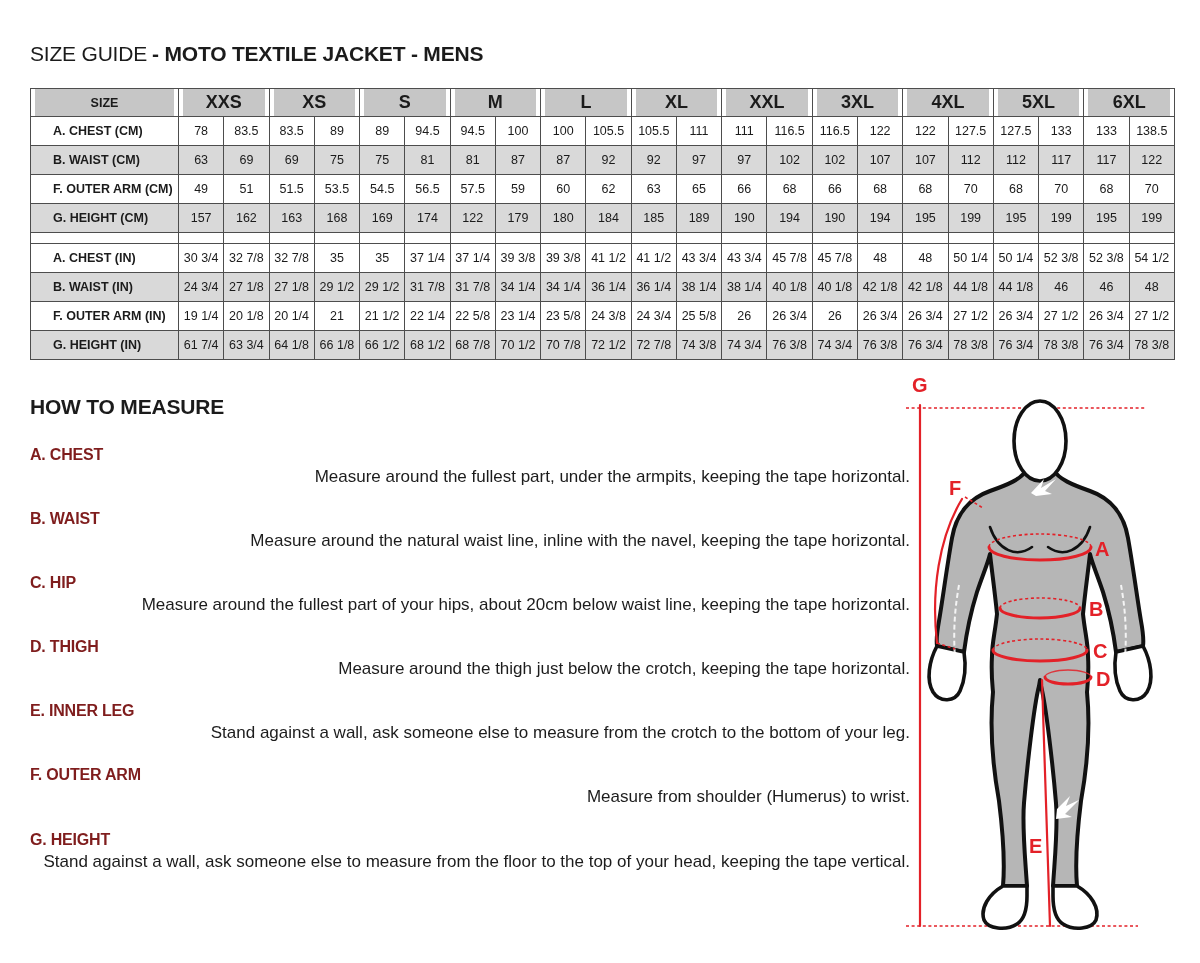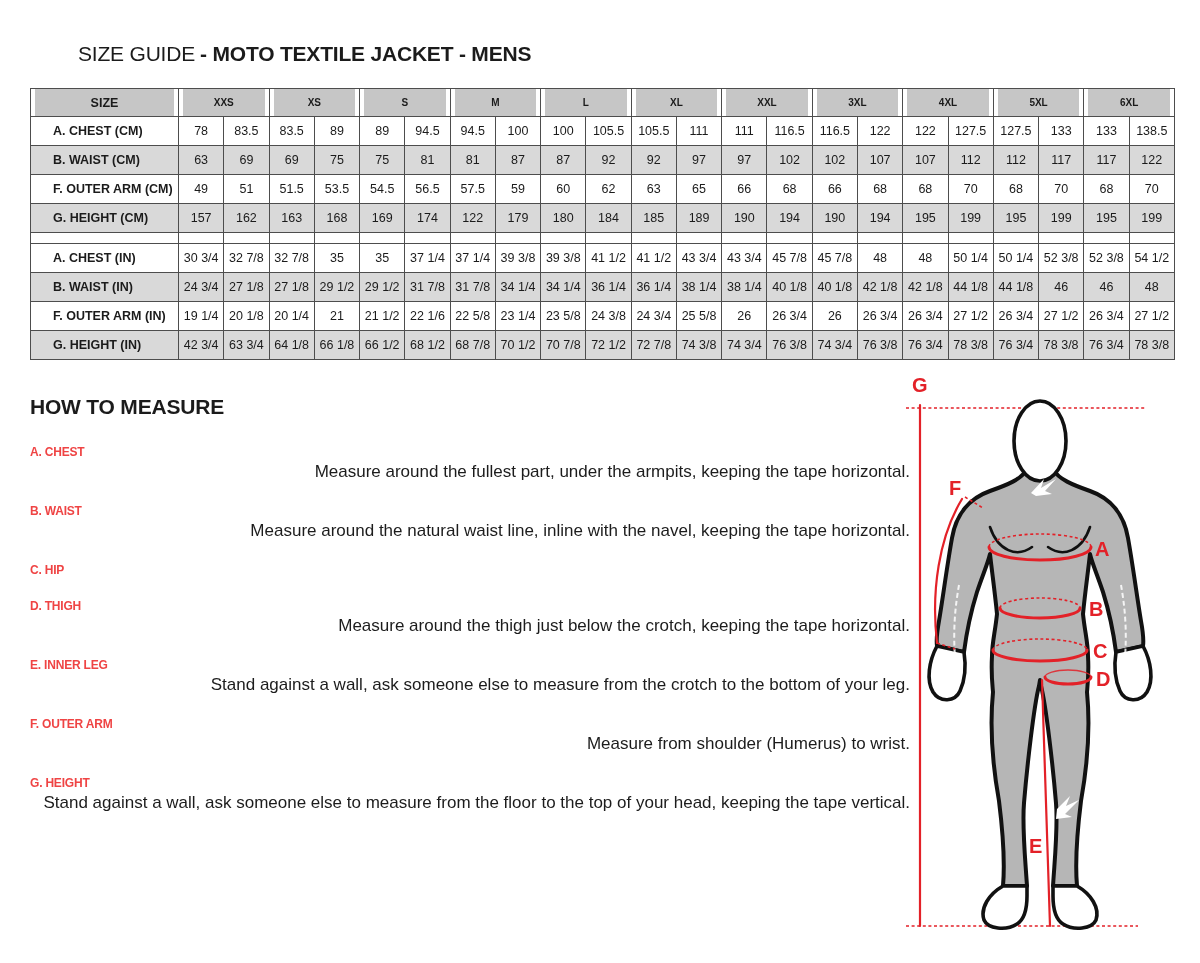--- a/index.html
+++ b/index.html
@@ -2,39 +2,39 @@
 <html><head>
 <meta charset="utf-8">
 <style>
   html,body{margin:0;padding:0;background:#fff;}
   body{width:1200px;height:963px;position:relative;overflow:hidden;
        font-family:"Liberation Sans",sans-serif;color:#1b1b1b;}
   .page{position:absolute;inset:0;}
 
   
   .title{position:absolute;left:30px;top:42px;font-size:21px;letter-spacing:-0.2px;white-space:nowrap;}
-  .t-reg{font-weight:400;margin-left:48px;}
+  .t-reg{font-weight:400;}
   .t-bold{font-weight:700;margin-left:5px;}
 
   
   .size-table{position:absolute;left:30px;top:88px;width:1145px;border-collapse:collapse;table-layout:fixed;}
   .size-table th,.size-table td{border:1px solid #4d4d4d;font-size:12.5px;text-align:center;
       padding:0;height:28px;white-space:nowrap;overflow:hidden;}
-  .size-table thead th{background:#c6c6c6;font-weight:700;font-size:10px;height:27px;
+  .size-table thead th{background:#c6c6c6;font-weight:700;font-size:18px;height:27px;
       box-shadow:inset 4px 0 0 #fff,inset -4px 0 0 #fff;}
   .size-table tbody tr td, .size-table tbody tr th{background:#fff;}
   .size-table tbody tr.shade td, .size-table tbody tr.shade th{background:#d9d9d9;}
   .size-table .rowlbl{text-align:left;padding-left:22px;font-weight:700;font-size:12.5px;}
   .size-table tr.spacer td{height:10px;background:#fff;}
 
   
   .measure{position:absolute;left:30px;top:394px;width:880px;}
   .htm-heading{font-size:21px;font-weight:700;line-height:26px;margin:0 0 25px 0;letter-spacing:-0.2px;}
   .measure-item{margin-bottom:21px;}
-  .m-title{color:#ef4444;font-weight:700;font-size:12px;line-height:1.25;letter-spacing:-0.2px;}
+  .m-title{color:#7f1d1d;font-weight:700;font-size:16px;line-height:1.25;letter-spacing:-0.2px;}
   .m-text{font-size:17px;line-height:1.3;margin-top:1px;color:#1c1c1c;text-align:right;}
 
   
   .figure{position:absolute;left:893px;top:375px;}
   .suit{fill:#b6b6b6;stroke:#111;stroke-width:4;stroke-linejoin:round;}
   .skin{fill:#fff;stroke:#111;stroke-width:3.6;stroke-linejoin:round;}
   .detail{fill:none;stroke:#111;stroke-width:2.6;stroke-linecap:round;}
   .white-mark{fill:#fff;}
   .white-squiggle{fill:none;stroke:#fff;stroke-width:2;stroke-dasharray:5 3;opacity:.85;}
   .red-solid{fill:none;stroke:#e32128;stroke-width:3;stroke-linecap:round;}
@@ -270,41 +270,41 @@
           <td>46</td>
           <td>48</td>
         </tr>
         <tr>
           <th class="rowlbl">F. OUTER ARM (IN)</th>
           <td>19 1/4</td>
           <td>20 1/8</td>
           <td>20 1/4</td>
           <td>21</td>
           <td>21 1/2</td>
-          <td>22 1/6</td>
+          <td>22 1/4</td>
           <td>22 5/8</td>
           <td>23 1/4</td>
           <td>23 5/8</td>
           <td>24 3/8</td>
           <td>24 3/4</td>
           <td>25 5/8</td>
           <td>26</td>
           <td>26 3/4</td>
           <td>26</td>
           <td>26 3/4</td>
           <td>26 3/4</td>
           <td>27 1/2</td>
           <td>26 3/4</td>
           <td>27 1/2</td>
           <td>26 3/4</td>
           <td>27 1/2</td>
         </tr>
         <tr class="shade">
           <th class="rowlbl">G. HEIGHT (IN)</th>
-          <td>42 3/4</td>
+          <td>61 7/4</td>
           <td>63 3/4</td>
           <td>64 1/8</td>
           <td>66 1/8</td>
           <td>66 1/2</td>
           <td>68 1/2</td>
           <td>68 7/8</td>
           <td>70 1/2</td>
           <td>70 7/8</td>
           <td>72 1/2</td>
           <td>72 7/8</td>
@@ -329,20 +329,21 @@
         <div class="measure-item">
           <div class="m-title">A. CHEST</div>
           <div class="m-text">Measure around the fullest part, under the armpits, keeping the tape horizontal.</div>
         </div>
         <div class="measure-item">
           <div class="m-title">B. WAIST</div>
           <div class="m-text">Measure around the natural waist line, inline with the navel, keeping the tape horizontal.</div>
         </div>
         <div class="measure-item">
           <div class="m-title">C. HIP</div>
+          <div class="m-text">Measure around the fullest part of your hips, about 20cm below waist line, keeping the tape horizontal.</div>
         </div>
         <div class="measure-item">
           <div class="m-title">D. THIGH</div>
           <div class="m-text">Measure around the thigh just below the crotch, keeping the tape horizontal.</div>
         </div>
         <div class="measure-item">
           <div class="m-title">E. INNER LEG</div>
           <div class="m-text">Stand against a wall, ask someone else to measure from the crotch to the bottom of your leg.</div>
         </div>
         <div class="measure-item">

